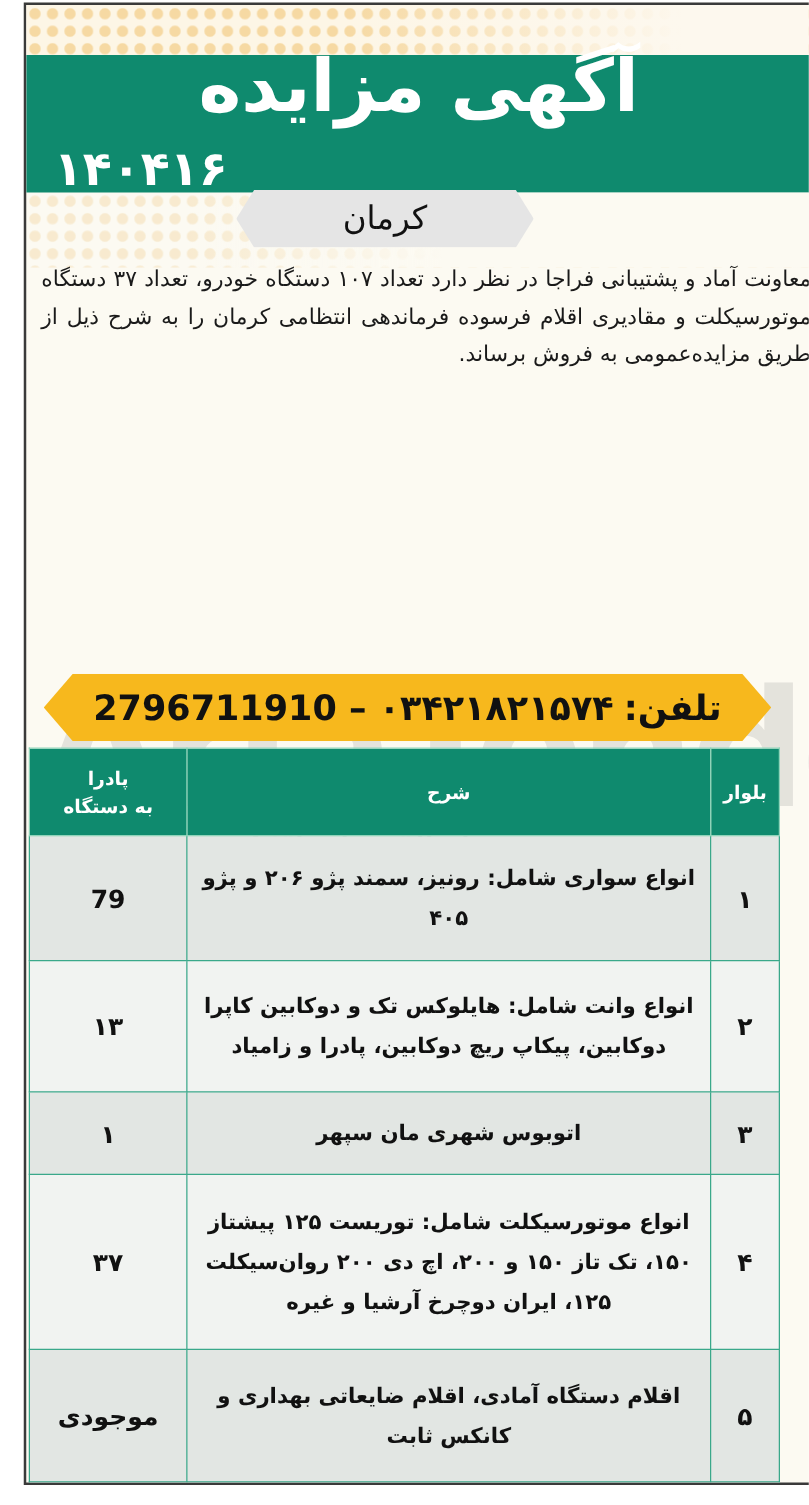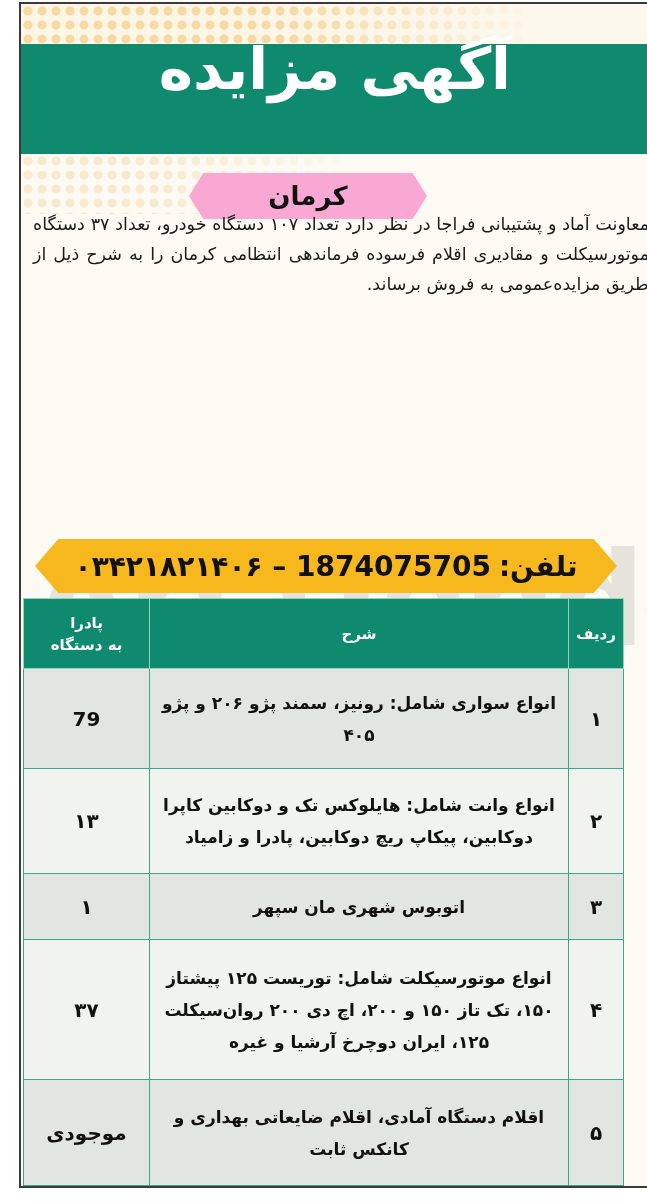--- a/index.html
+++ b/index.html
@@ -39,24 +39,24 @@
     font-size: 58px; color: #ffffff; direction: rtl; line-height: 1;
     letter-spacing: 2px;
   }
   .ad-number {
     position: absolute; left: 22px; top: 112px;
     font-family: "DejaVu Sans", sans-serif; font-weight: bold;
     font-size: 38px; color: #ffffff; line-height: 1; letter-spacing: 1px;
   }
   .city-badge {
     position: absolute; left: 168px; top: 148px; width: 238px; height: 46px;
-    background: #f9a8d4;
+    background: #e5e5e5;
     clip-path: polygon(6% 0, 94% 0, 100% 50%, 94% 100%, 6% 100%, 0 50%);
     display: flex; align-items: center; justify-content: center;
-    font-weight: bold; font-size: 26px; color: #111; direction: rtl; margin-top: 21px;
+    font-weight: normal; font-size: 26px; color: #111; direction: rtl;
   }
   .logo {
     position: absolute; right: 10px; top: 30px; width: 118px; height: 166px;
   }
 
   .body-text {
     position: absolute; left: 12px; right: 12px; top: 205px;
     direction: rtl; text-align: justify; text-align-last: right;
     font-family: "DejaVu Sans", sans-serif; font-weight: normal;
     font-size: 17.5px; line-height: 30px; color: #1a1a1a;
@@ -111,41 +111,42 @@
 </style>
 </head>
 <body>
 
 <div class="frame">
   <div class="dots-top"></div>
   <div class="green-band"></div>
   <div class="dots-under"></div>
 
   <div class="title">آگهی مزایده</div>
+  <div class="ad-number">۱۴۰۴۱۶</div>
   <div class="city-badge">کرمان</div>
 
 
   <div class="body-text">
     <p>معاونت آماد و پشتیبانی فراجا در نظر دارد تعداد ۱۰۷ دستگاه خودرو، تعداد ۳۷ دستگاه موتورسیکلت و مقادیری اقلام فرسوده فرماندهی انتظامی کرمان را به شرح ذیل از طریق مزایده‌عمومی به فروش برساند.</p>
   </div>
 
   <div class="watermark">
     <div class="wm-big">AriaTender</div>
     <div class="wm-sub">جیره معاملاتی آریاتندر</div>
   </div>
 
   <div class="phone-banner">
     <span>تلفن:</span>
-    <span>1874075705 – ۰۳۴۲۱۸۲۱۴۰۶</span>
+    <span>۰۳۴۲۱۸۲۱۵۷۴ – 2796711910</span>
   </div>
 
   <table class="items">
     <thead>
       <tr>
-        <th class="col-row">ردیف</th>
+        <th class="col-row">بلوار</th>
         <th>شرح</th>
         <th class="col-count">
           <div>پادرا</div>
           <div>به دستگاه</div>
         </th>
       </tr>
     </thead>
     <tbody>
       <tr class="r1">
         <td class="row-cell">۱</td>

